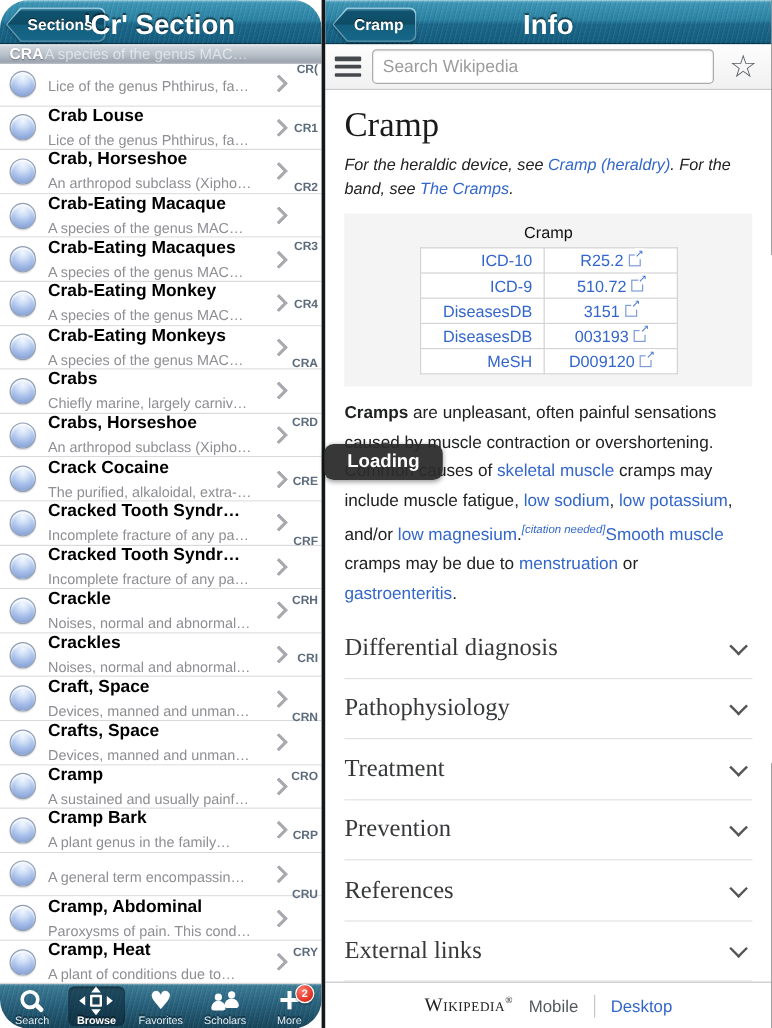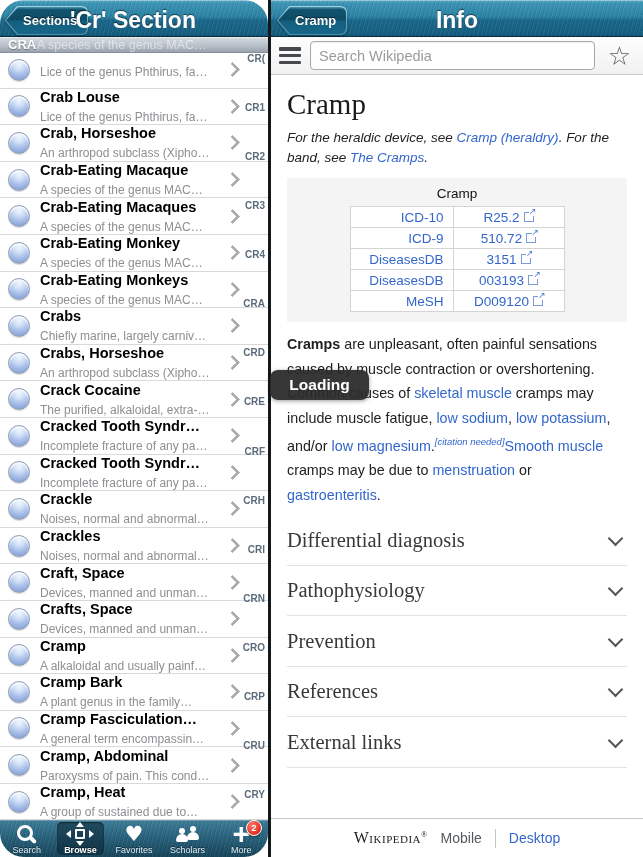--- a/index.html
+++ b/index.html
@@ -293,57 +293,56 @@
             <div class="row-title">Crafts, Space</div>
             <div class="row-sub">Devices, manned and unman…</div>
           </div>
           <span class="chev"></span>
         </div>
 
         <div class="row">
           <span class="sphere"></span>
           <div class="row-text">
             <div class="row-title">Cramp</div>
-            <div class="row-sub">A alkaloidal and usually painf…</div>
+            <div class="row-sub">A sustained and usually painf…</div>
           </div>
           <span class="chev"></span>
         </div>
 
         <div class="row">
           <span class="sphere"></span>
           <div class="row-text">
             <div class="row-title">Cramp Bark</div>
             <div class="row-sub">A plant genus in the family…</div>
           </div>
           <span class="chev"></span>
         </div>
 
         <div class="row">
           <span class="sphere"></span>
           <div class="row-text">
-            <div class="row-title">Cramp Fasciculation…</div>
             <div class="row-sub">A general term encompassin…</div>
           </div>
           <span class="chev"></span>
         </div>
 
         <div class="row">
           <span class="sphere"></span>
           <div class="row-text">
             <div class="row-title">Cramp, Abdominal</div>
             <div class="row-sub">Paroxysms of pain. This cond…</div>
           </div>
           <span class="chev"></span>
         </div>
 
         <div class="row">
           <span class="sphere"></span>
           <div class="row-text">
             <div class="row-title">Cramp, Heat</div>
-            <div class="row-sub">A group of sustained due to…</div>
+            <div class="row-sub">A plant of conditions due to…</div>
           </div>
           <span class="chev"></span>
         </div>
       </div>
 
     <div class="index-col">
 
         <span class="index-item">CR(</span>
 
         <span class="index-item">CR1</span>
@@ -486,20 +485,24 @@
           <div class="section-row">
             <span class="sec-title">Differential diagnosis</span>
             <span class="chev-down"></span>
           </div>
 
           <div class="section-row">
             <span class="sec-title">Pathophysiology</span>
             <span class="chev-down"></span>
           </div>
 
+          <div class="section-row">
+            <span class="sec-title">Treatment</span>
+            <span class="chev-down"></span>
+          </div>
 
           <div class="section-row">
             <span class="sec-title">Prevention</span>
             <span class="chev-down"></span>
           </div>
 
           <div class="section-row">
             <span class="sec-title">References</span>
             <span class="chev-down"></span>
           </div>

